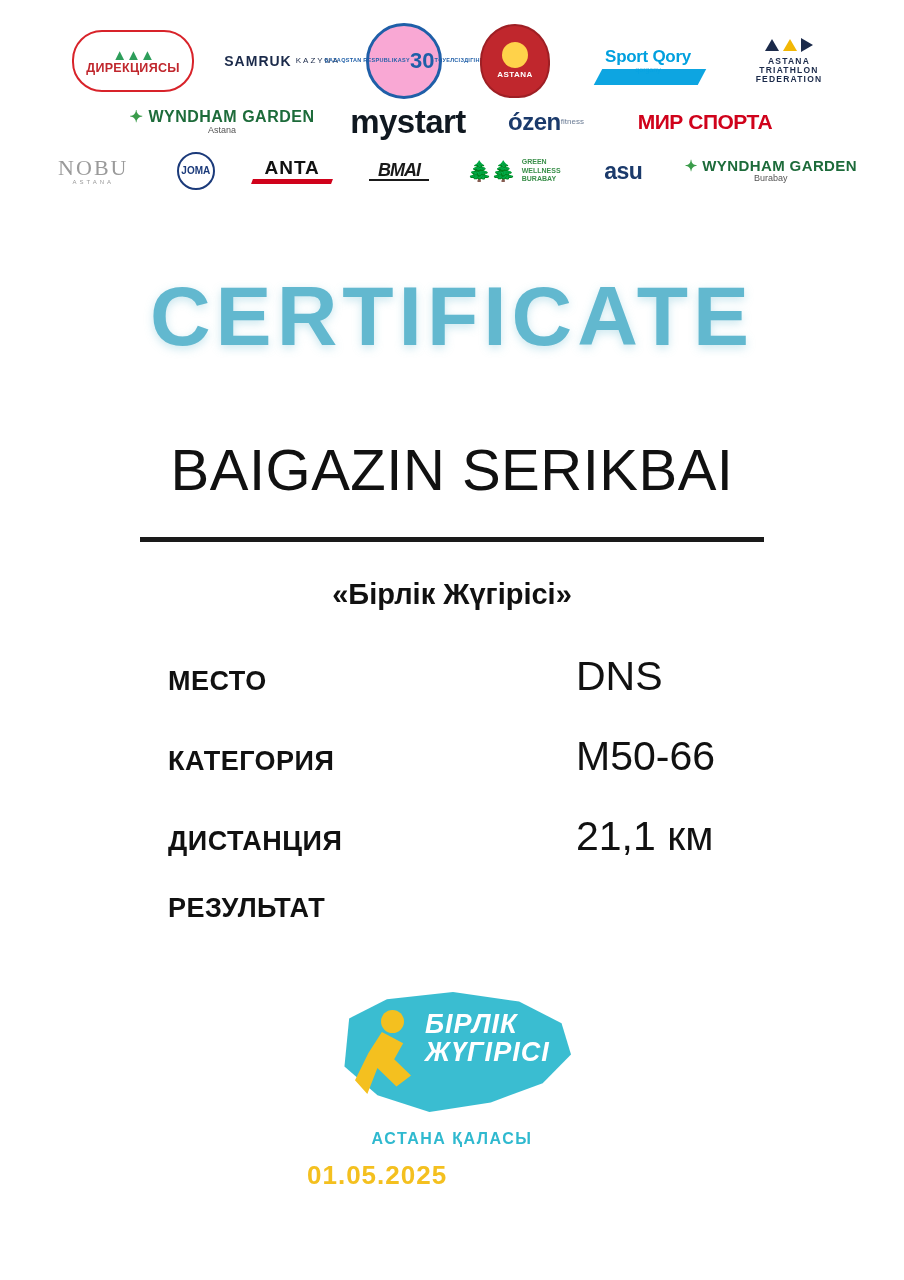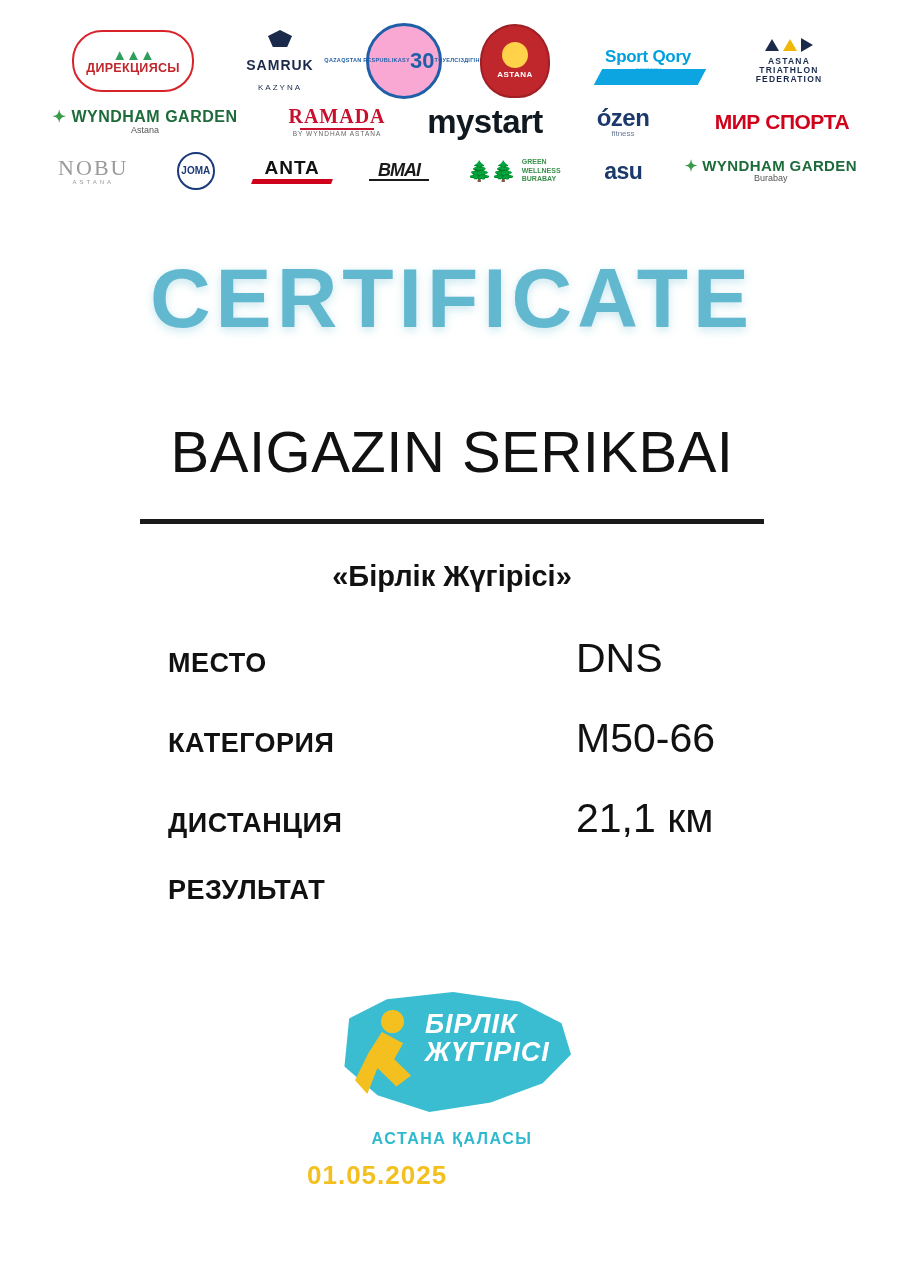--- a/index.html
+++ b/index.html
@@ -65,21 +65,21 @@
     background: #fff;
     flex-direction: column;
   }
   .logo-dirk .runners {
     font-size: 15px; color: #2e9e5b; letter-spacing: -1px;
   }
   .logo-dirk .dirk-text { font-size: 12.5px; }
 
   .logo-samruk {
     width: 96px; height: 62px;
-    flex-direction: column; gap: 11px;
+    flex-direction: row; gap: 4px;
     color: #1b2a4a;
   }
   .logo-samruk .mark {
     width: 24px; height: 24px;
     background: #1b2a4a;
     clip-path: polygon(50% 0, 100% 35%, 80% 100%, 20% 100%, 0 35%);
   }
   .logo-samruk .t1 { font-size: 14px; font-weight: bold; letter-spacing: 1px; }
   .logo-samruk .t2 { font-size: 8px; letter-spacing: 2px; }
 
@@ -159,21 +159,21 @@
   .logo-ramada .rm-sub { font-size: 6.5px; color: #666; letter-spacing: 1px; }
   .logo-ramada .rm-line { width: 74px; height: 2px; background: #c8102e; margin: 1px 0; }
 
   .logo-mystart {
     width: 108px; height: 36px;
     font-size: 33px; font-weight: bold; color: #101820;
     letter-spacing: -.5px;
   }
 
   .logo-ozen {
-    width: 100px; height: 40px; flex-direction: column;
+    width: 100px; height: 40px; flex-direction: row;
     color: #1b3a6b; font-weight: bold;
   }
   .logo-ozen .oz { font-size: 24px; letter-spacing: -.5px; }
   .logo-ozen .oz-sub { font-size: 8px; font-weight: normal; color: #6b7c95; }
 
   .logo-mir {
     width: 150px; height: 34px;
     font-size: 21px; font-weight: bold; color: #d0021b;
     letter-spacing: -.5px;
   }
@@ -228,21 +228,21 @@
   .logo-wyndham2 {
     width: 196px; height: 40px;
     flex-direction: column; color: #1d6b3a; font-weight: bold;
   }
   .logo-wyndham2 .wg-main { font-size: 15px; letter-spacing: .4px; }
   .logo-wyndham2 .wg-main .leaf { color: #3a9c4a; }
   .logo-wyndham2 .wg-sub { font-size: 9px; font-weight: normal; color: #555; }
 
   
   .cert-title {
-    margin-top: 62px;
+    margin-top: 80px;
     font-size: 84px;
     font-weight: bold;
     letter-spacing: 5px;
     color: #62b8cf;
     text-shadow: 0 3px 10px rgba(98,184,207,0.35);
     line-height: 1;
   }
 
   .athlete-name {
     margin-top: 78px;
@@ -407,25 +407,20 @@
 
     <div class="sponsor-row row2">
       <div class="logo logo-wyndham">
         <span class="wg-main">
           <span class="leaf">✦</span>
           <span>WYNDHAM GARDEN</span>
         </span>
         <span class="wg-sub">Astana</span>
       </div>
 
-      <div class="logo logo-ramada">
-        <span class="rm">RAMADA</span>
-        <span class="rm-line"></span>
-        <span class="rm-sub">BY WYNDHAM ASTANA</span>
-      </div>
 
       <div class="logo logo-mystart">
         <span>mystart</span>
       </div>
 
       <div class="logo logo-ozen">
         <span class="oz">ózen</span>
         <span class="oz-sub">fitness</span>
       </div>
 

